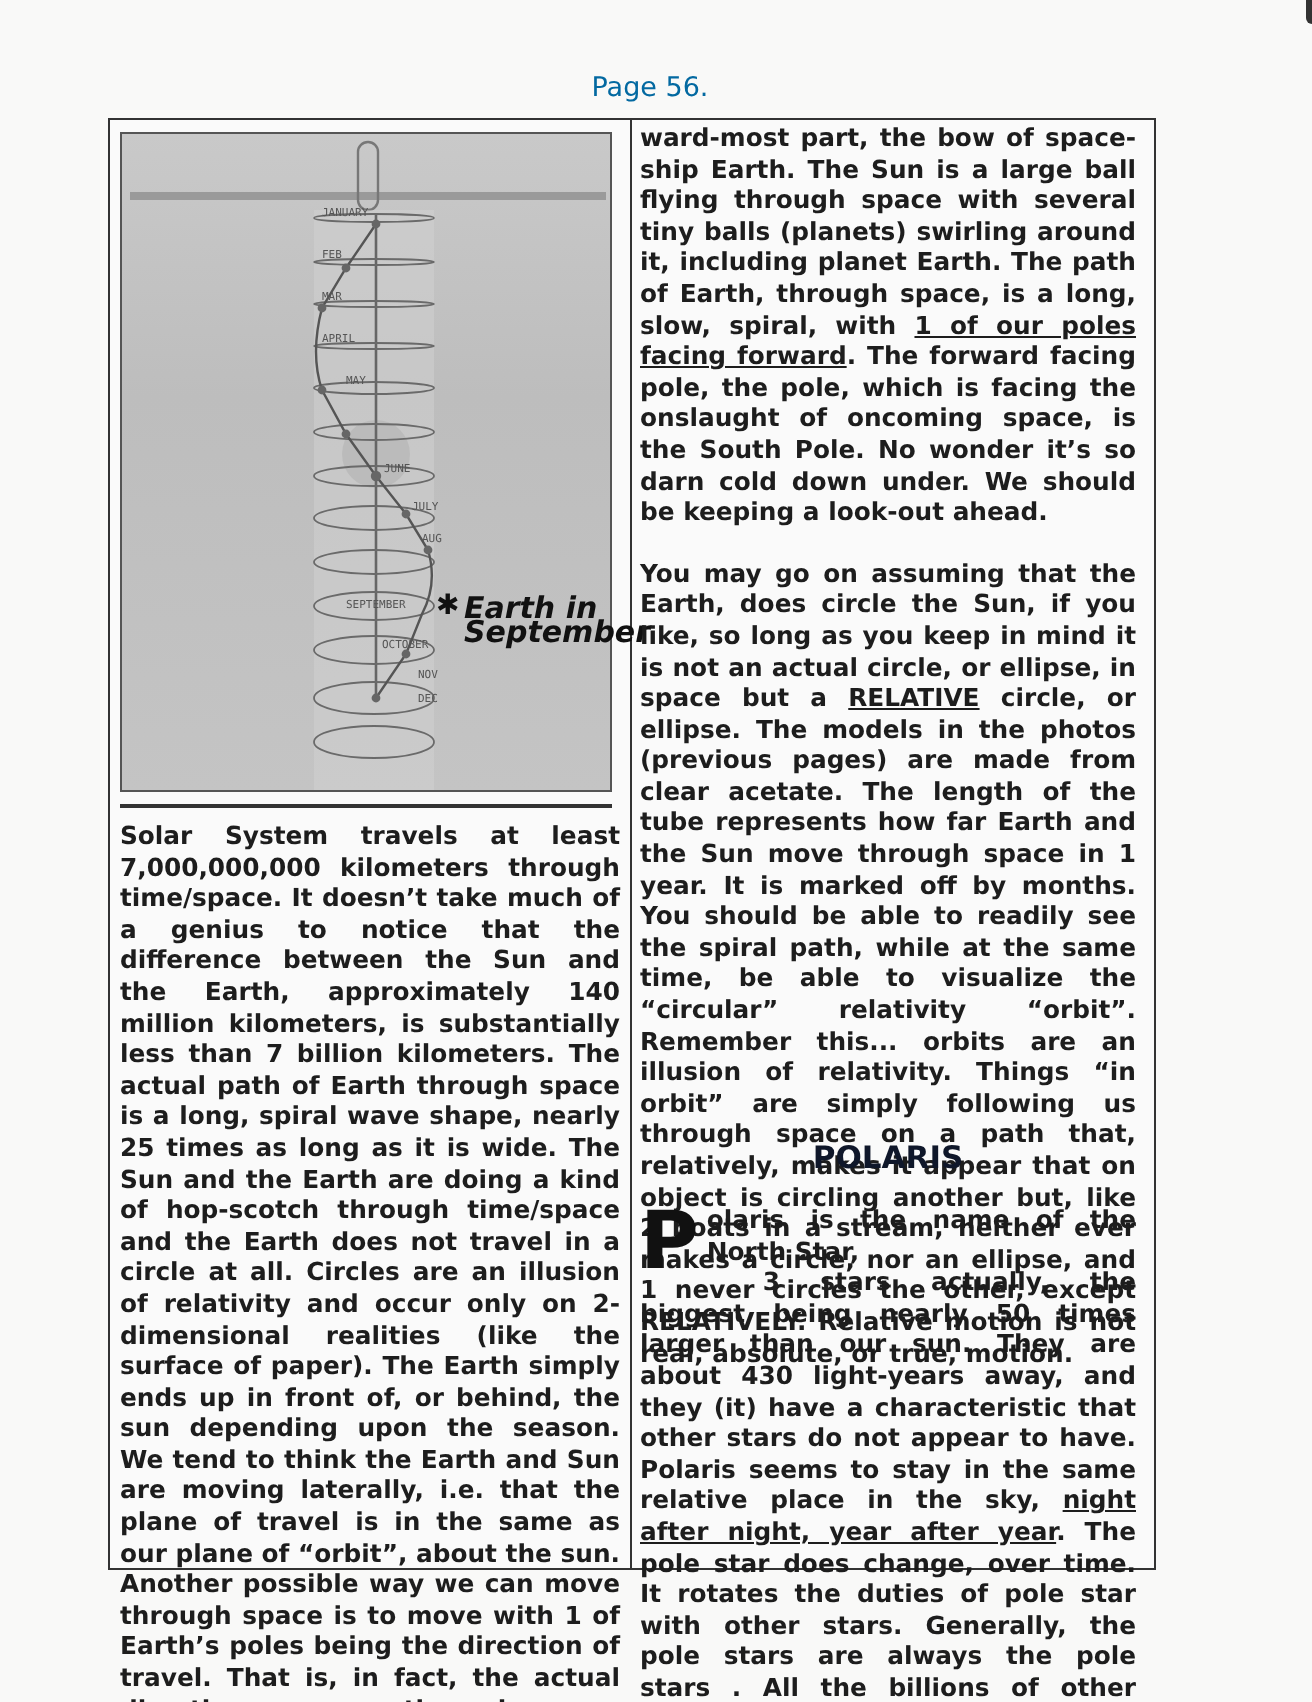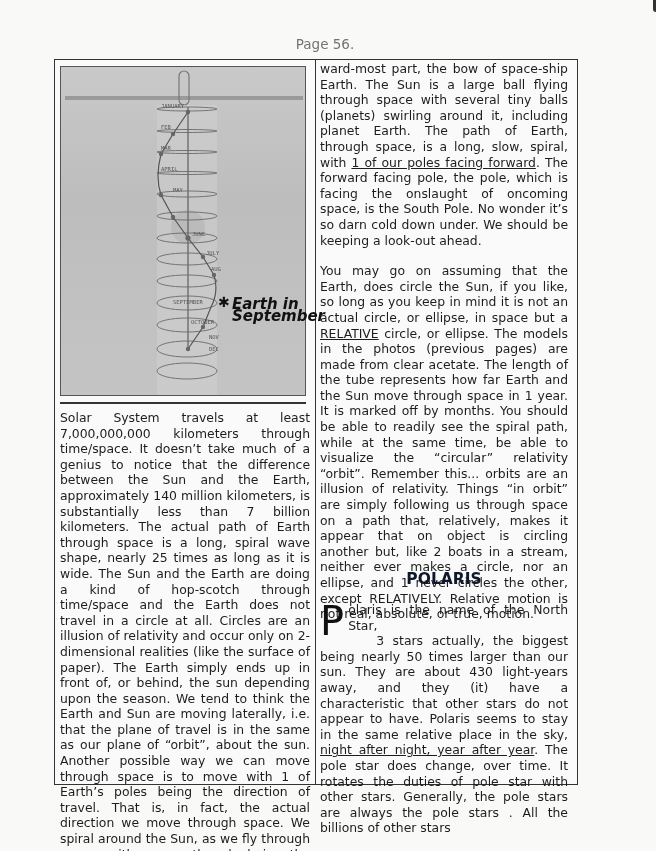--- a/index.html
+++ b/index.html
@@ -5,21 +5,21 @@
   html, body { margin: 0; padding: 0; }
   body {
     width: 656px; height: 851px; overflow: hidden;
     background: #f9f9f8;
     font-family: "DejaVu Sans", sans-serif;
     color: #1a1a1a;
     position: relative;
   }
   .page-number {
     position: absolute; left: 0; width: 650px; top: 36px;
-    text-align: center; font-size: 13.5px; color: #737373;
+    text-align: center; font-size: 13.5px; color: #0369a1;
     font-family: "DejaVu Sans", sans-serif;
   }
   .frame {
     position: absolute; left: 54px; top: 59px; width: 447px; height: 726px;
     border: 1.3px solid #333;
     box-sizing: border-box;
     background: #fafafa;
   }
   .frame { width: 524px; }
   .col-divider {
@@ -41,21 +41,21 @@
     position: absolute; left: 232px; top: 298px;
     font-size: 15px; font-weight: bold; font-style: italic; color: #111;
     line-height: 12px;
   }
   .text-block {
     position: absolute;
     font-size: 12.4px; line-height: 15.6px;
     text-align: justify;
     color: #1d1d1d;
   }
-  .text-block p { margin: 0; }
+  .text-block p { margin: 0; font-weight: bold; }
   .left-text { left: 60px; top: 410px; width: 250px; }
   .right-text { left: 320px; top: 61px; width: 248px; }
   .right-text p.gap { margin-top: 15px; }
   .u { text-decoration: underline; }
   .heading {
     position: absolute; left: 320px; top: 570px; width: 248px;
     text-align: center; font-weight: bold; font-size: 15.5px; color: #0f172a;
   }
   .polaris-text { left: 320px; top: 602px; width: 248px; }
   .dropcap {

